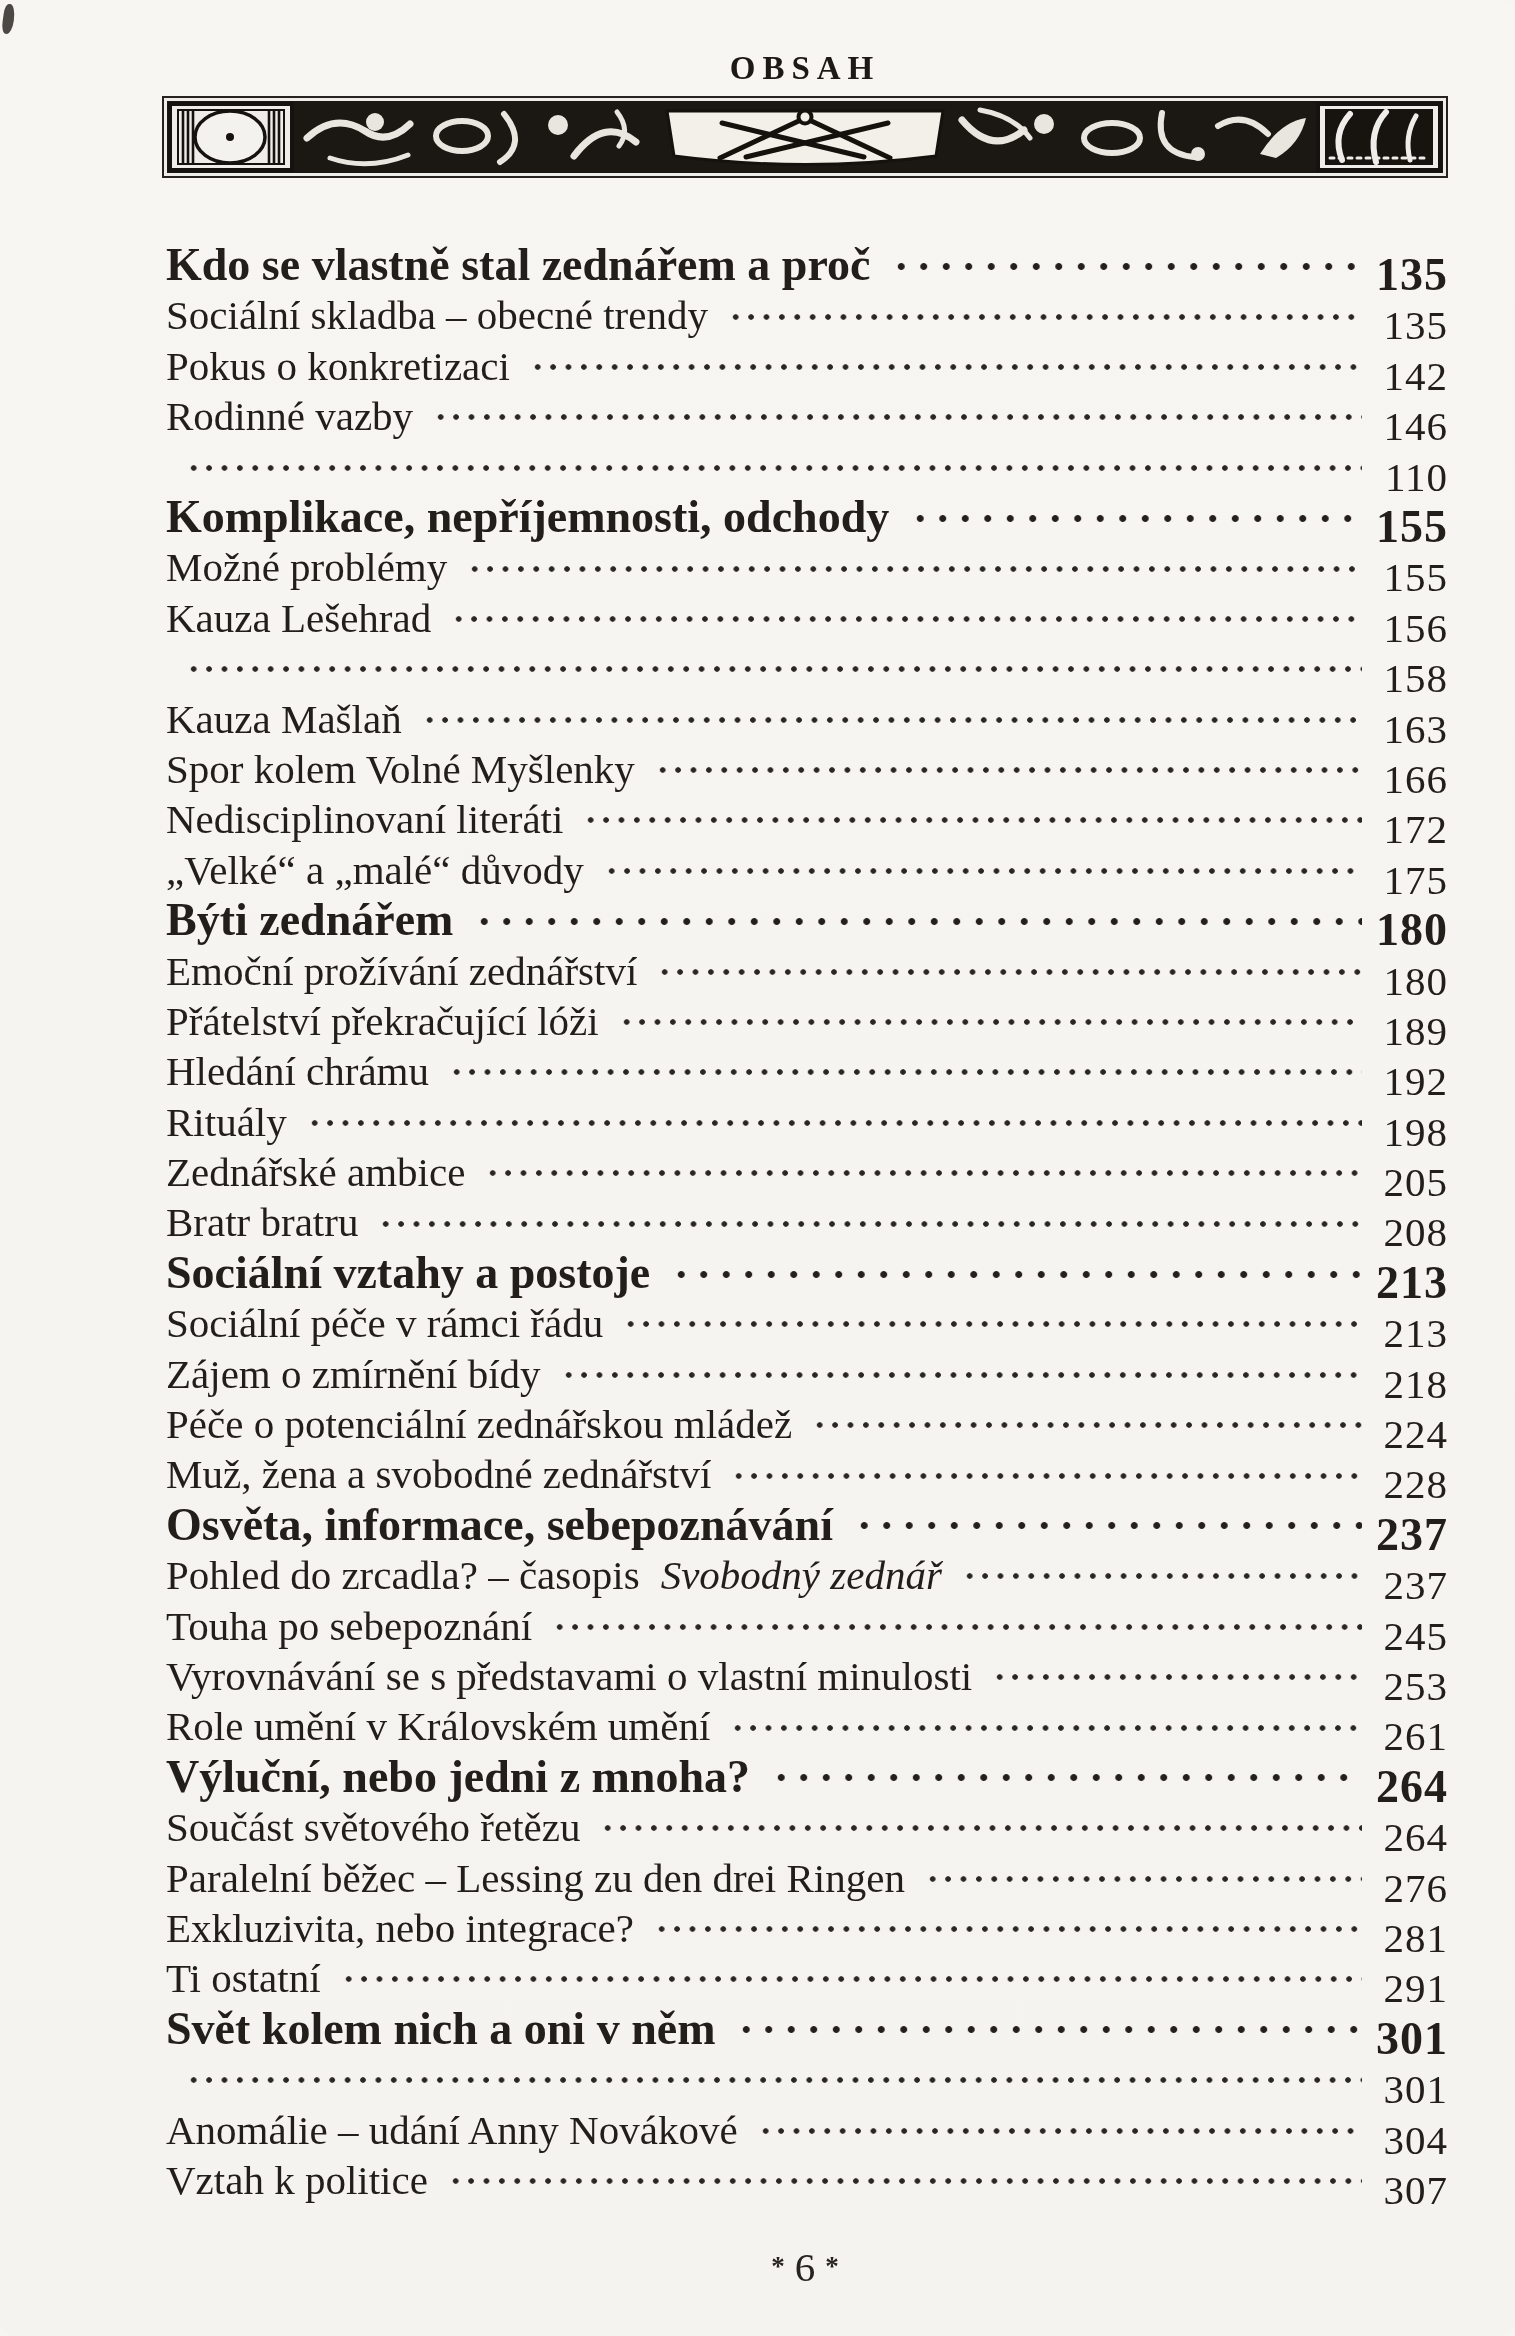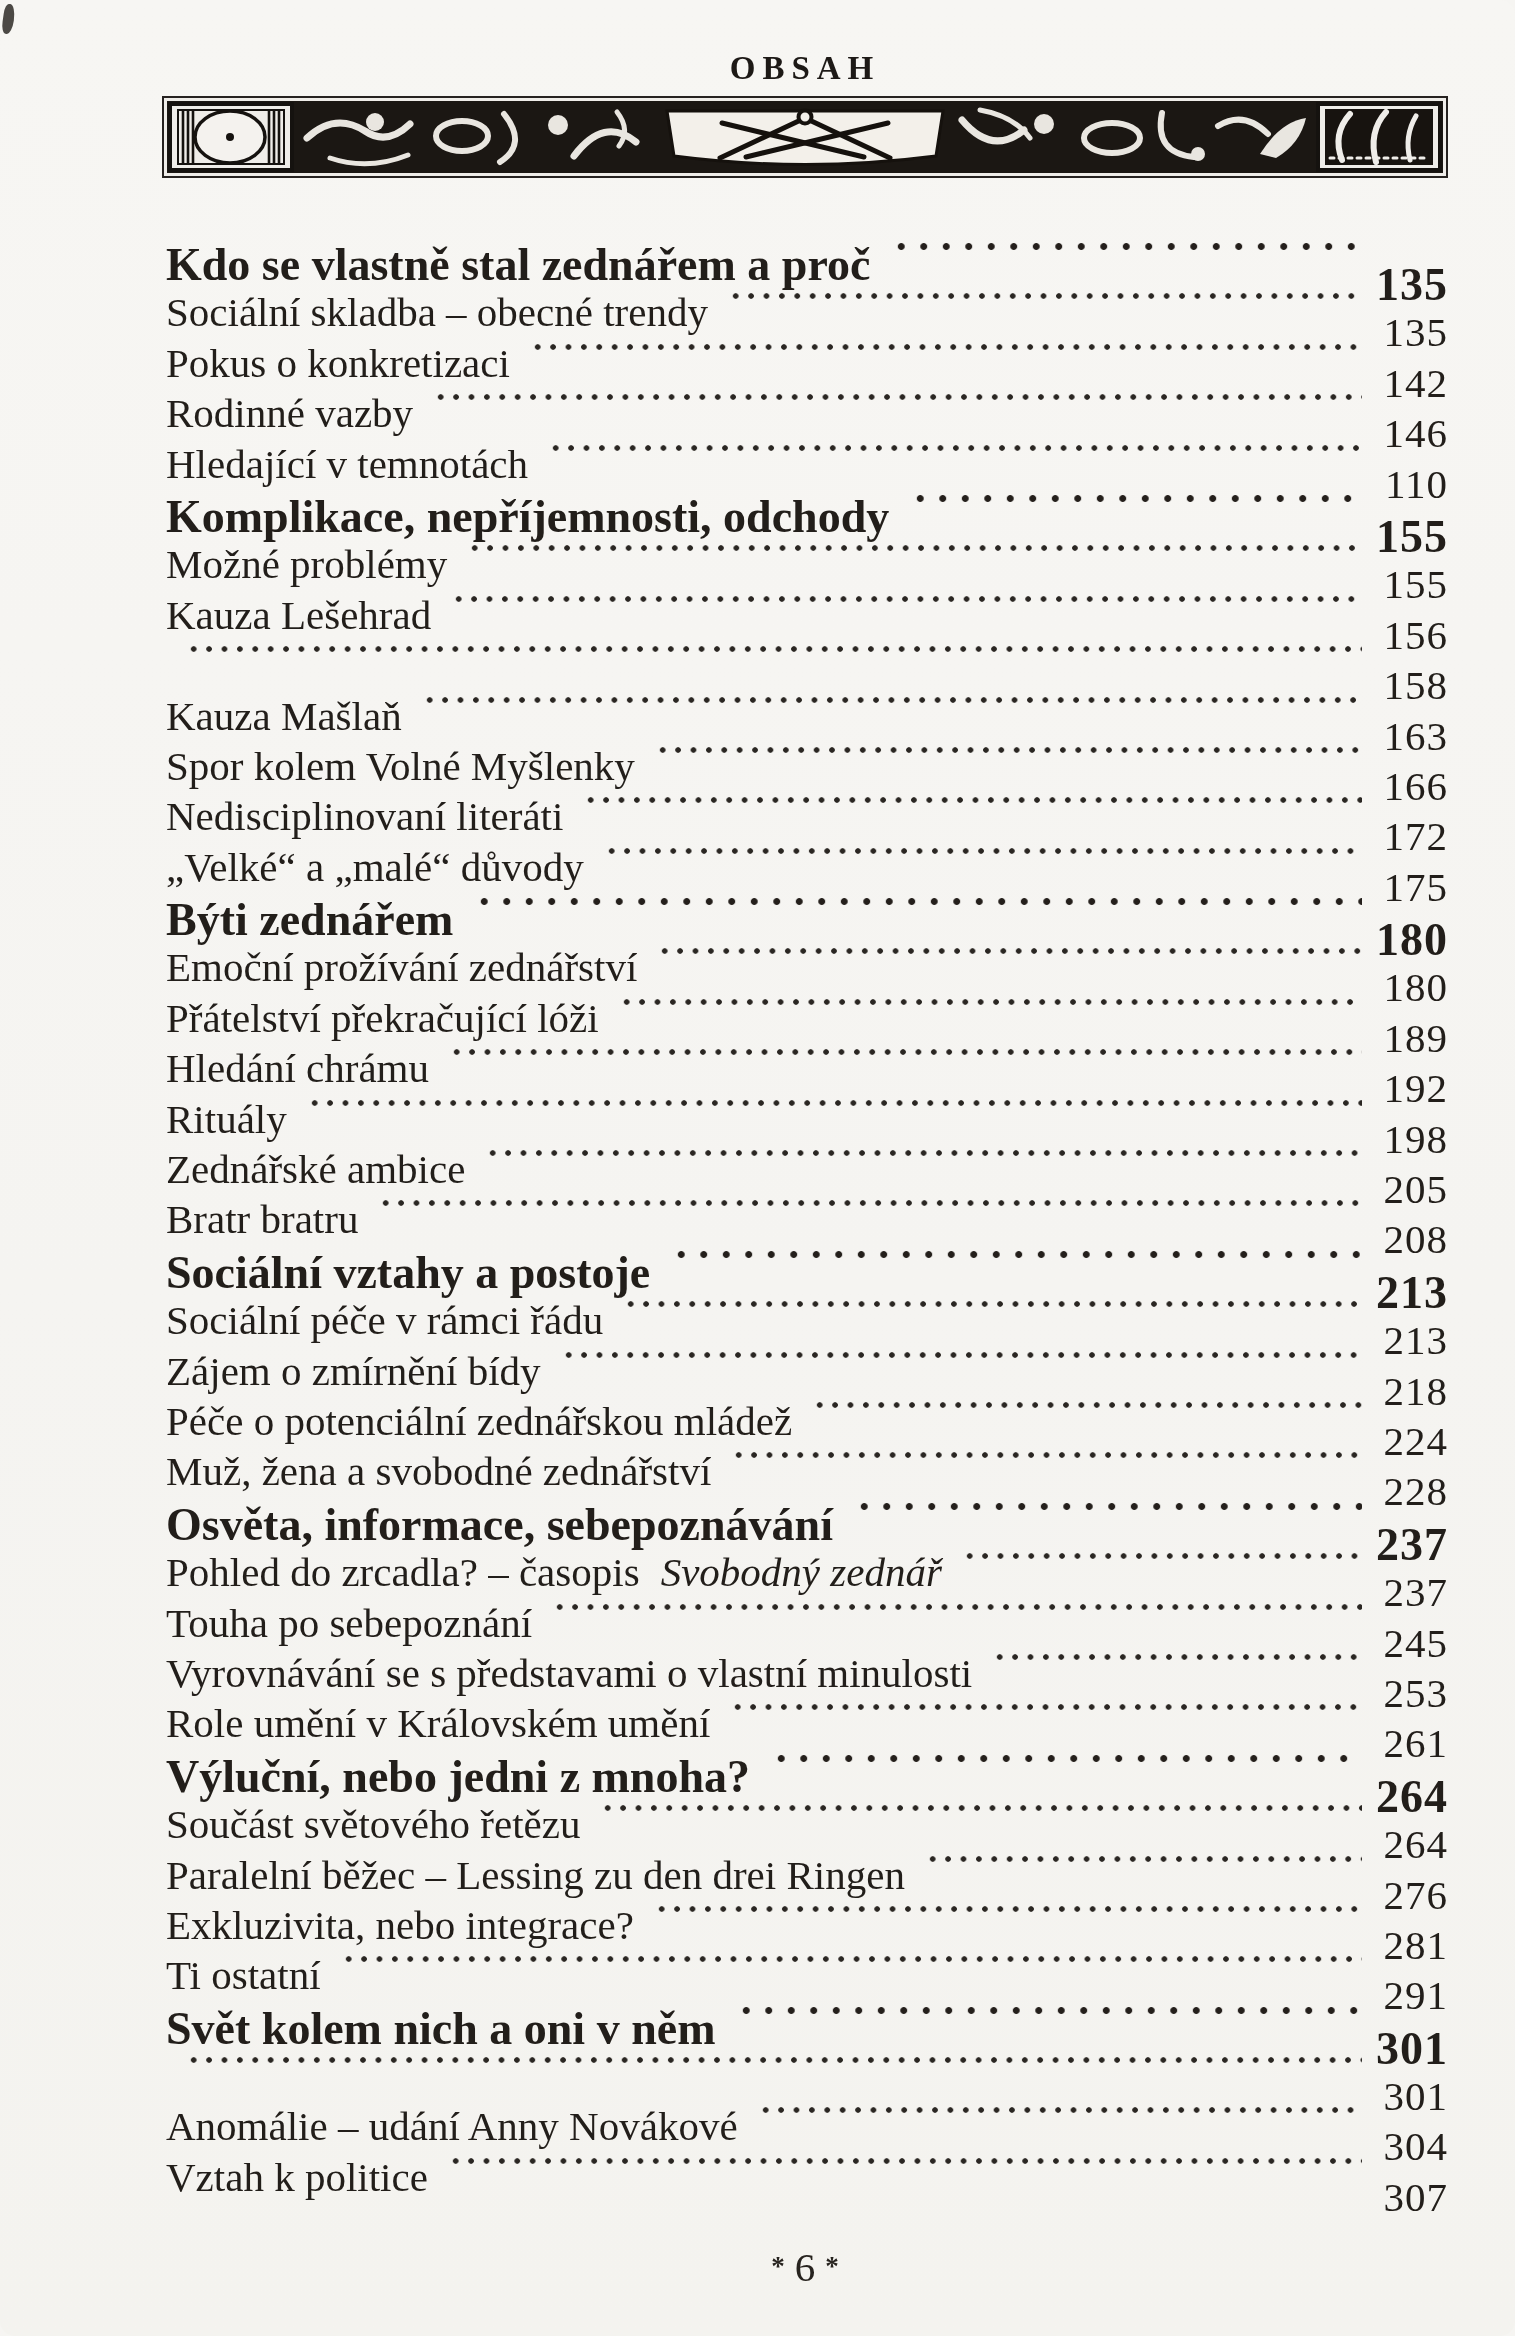--- a/index.html
+++ b/index.html
@@ -27,21 +27,21 @@
     font-size:33px;font-weight:700;letter-spacing:7px;
     color:#1d1916;
   }
   .ornament{
     position:absolute;left:162px;top:96px;width:1286px;height:82px;
   }
   .toc{
     position:absolute;left:166px;top:240px;width:1282px;
   }
   .toc-row{
-    display:flex;align-items:flex-start;
+    display:flex;align-items:center;
     height:50.4px;
     font-size:41px;line-height:1.08;
     white-space:nowrap;
   }
   .toc-row.bold{font-size:46px;font-weight:700;}
   .entry-title{white-space:nowrap;}
   .entry-title-italic{font-style:italic;margin-left:21px;white-space:nowrap;}
   .leader{
     flex:1 1 auto;
     height:10px;
@@ -166,21 +166,20 @@
     <span class="leader"></span>
     <span class="pagenum">142</span>
   </div>
       <div class="toc-row">
     <span class="entry-title">Rodinné vazby</span>
 
     <span class="leader"></span>
     <span class="pagenum">146</span>
   </div>
       <div class="toc-row">
-    <span class="entry-title">Hledající v temnotách</span>
 
     <span class="leader"></span>
     <span class="pagenum">110</span>
   </div>
       <div class="toc-row bold">
     <span class="entry-title">Komplikace, nepříjemnosti, odchody</span>
 
     <span class="leader"></span>
     <span class="pagenum">155</span>
   </div>

